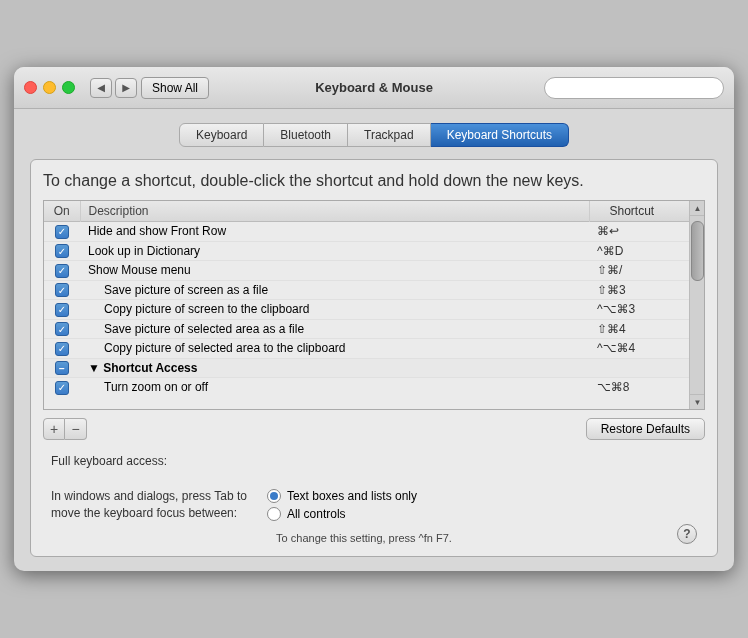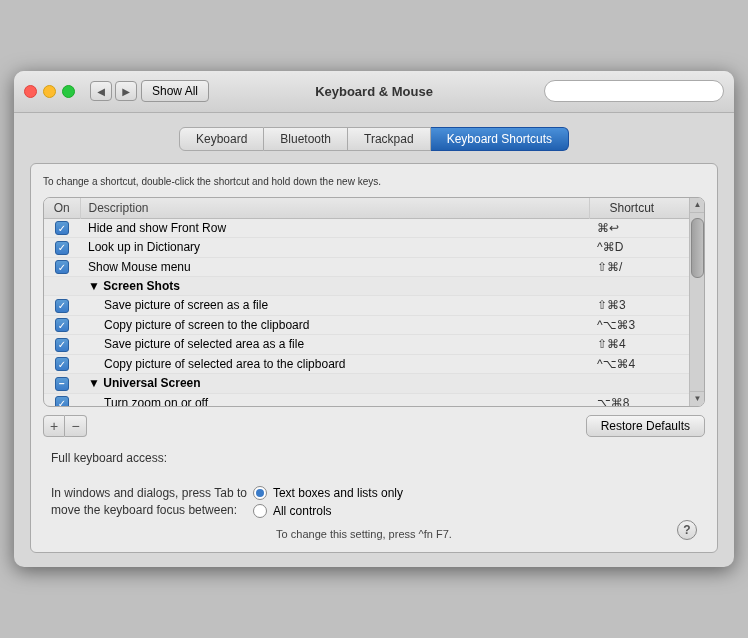--- a/index.html
+++ b/index.html
@@ -128,27 +128,27 @@
       color: white;
       border-color: #1a50a0;
     }
     .inner-panel {
       background: #ebebeb;
       border: 1px solid #aaa;
       border-radius: 6px;
       padding: 12px;
     }
     .hint-text {
-      font-size: 10px;
+      font-size: 16px;
       color: #333;
       margin-bottom: 10px;
     }
     .table-container {
       border: 1px solid #aaa;
-      border-radius: 7px;
+      border-radius: 0;
       overflow: hidden;
       position: relative;
       height: 210px;
       display: flex;
     }
     .table-scroll {
       flex: 1;
       overflow-y: scroll;
     }
     table {
@@ -329,22 +329,22 @@
       justify-content: center;
       font-size: 12px;
       font-weight: bold;
       color: #555;
       cursor: pointer;
       float: right;
       margin-top: -20px;
     }
     .ka-row {
       display: flex;
-      align-items: flex-end;
-      gap: 6px;
+      align-items: center;
+      gap: 20px;
     }
     .ka-bottom {
       display: flex;
       justify-content: space-between;
       align-items: flex-end;
       margin-top: 4px;
     }
   </style>
 </head>
 <body>
@@ -410,24 +410,20 @@
               </tr>
 
               <tr class="normal-row">
                 <td class="col-on">
                   <div class="checkbox">✓</div>
                 </td>
                 <td class="col-desc">Show Mouse menu</td>
                 <td class="col-shortcut shortcut-cell">⇧⌘/</td>
               </tr>
 
-              <tr class="category-row">
-                <td class="col-on"></td>
-                <td class="col-desc" colspan="2">▼ Screen Shots</td>
-              </tr>
 
               <tr class="normal-row">
                 <td class="col-on">
                   <div class="checkbox">✓</div>
                 </td>
                 <td class="col-desc indented">Save picture of screen as a file</td>
                 <td class="col-shortcut shortcut-cell">⇧⌘3</td>
               </tr>
 
               <tr class="normal-row">
@@ -451,21 +447,21 @@
                   <div class="checkbox">✓</div>
                 </td>
                 <td class="col-desc indented">Copy picture of selected area to the clipboard</td>
                 <td class="col-shortcut shortcut-cell">^⌥⌘4</td>
               </tr>
 
               <tr class="category-row">
                 <td class="col-on">
                   <div class="checkbox-dash">−</div>
                 </td>
-                <td class="col-desc" colspan="2">▼ Universal Screen</td>
+                <td class="col-desc" colspan="2">▼ Shortcut Access</td>
               </tr>
 
               <tr class="normal-row">
                 <td class="col-on">
                   <div class="checkbox">✓</div>
                 </td>
                 <td class="col-desc indented">Turn zoom on or off</td>
                 <td class="col-shortcut shortcut-cell">⌥⌘8</td>
               </tr>
             </tbody>

